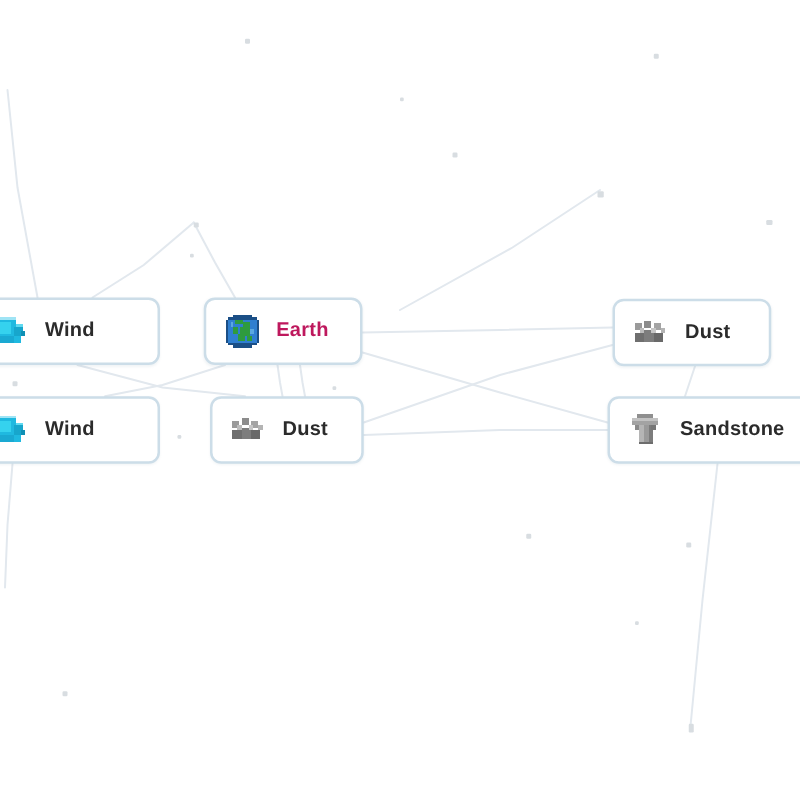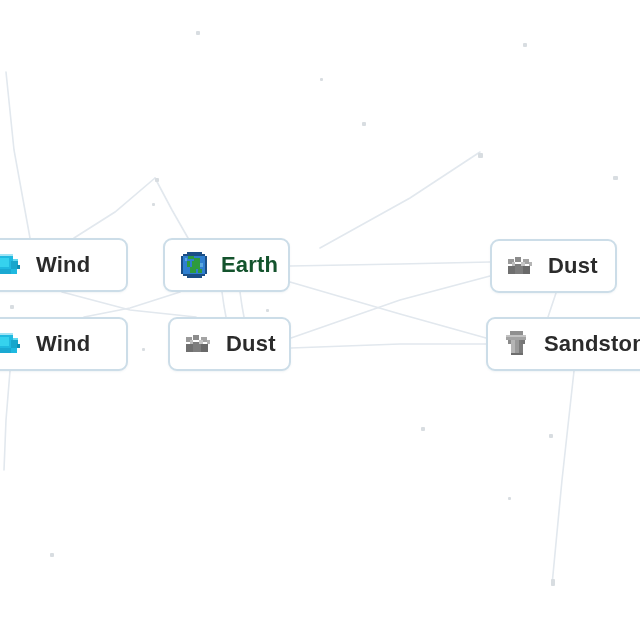--- a/index.html
+++ b/index.html
@@ -30,21 +30,21 @@
     align-items: center;
     background: #ffffff;
     border: 2px solid #ccdde8;
     border-radius: 9px;
     padding: 0 14px;
     gap: 12px;
     box-shadow: 0 1px 2px rgba(120,150,170,0.10);
     white-space: nowrap;
   }
   .node-label {
-    font-size: 22px;
+    font-size: 16px;
     font-weight: 700;
     color: #2b2b2b;
     letter-spacing: 0.2px;
     line-height: 1;
   }
   .icon {
     width: 30px;
     height: 30px;
     flex: 0 0 30px;
     position: relative;
@@ -129,21 +129,21 @@
             <rect x="5" y="3" width="3" height="2" fill="#2e9b3e"></rect>
             <rect x="8" y="4" width="3" height="2" fill="#2e9b3e"></rect>
             <rect x="4" y="6" width="2" height="3" fill="#2e9b3e"></rect>
             <rect x="7" y="6" width="4" height="4" fill="#2e9b3e"></rect>
             <rect x="6" y="9" width="3" height="3" fill="#2e9b3e"></rect>
             <rect x="10" y="10" width="2" height="2" fill="#2e9b3e"></rect>
             <rect x="3" y="4" width="1" height="2" fill="#5aa8e0"></rect>
             <rect x="11" y="7" width="2" height="2" fill="#5aa8e0"></rect>
           </svg>
         </span>
-        <span class="node-label" style="color: #14532d;">Earth</span>
+        <span class="node-label" style="color: #be185d;">Earth</span>
       </div>
       <div class="node" style="left: 490px; top: 239px; width: 127px; height: 54px; border-color: rgb(204, 221, 232);">
         <span class="icon">
           <svg viewBox="0 0 16 16" shape-rendering="crispEdges">
             <rect x="1" y="4" width="3" height="3" fill="#9a9a9a"></rect>
             <rect x="5" y="3" width="3" height="3" fill="#8c8c8c"></rect>
             <rect x="9" y="4" width="3" height="3" fill="#a4a4a4"></rect>
             <rect x="12" y="6" width="2" height="2" fill="#b4b4b4"></rect>
             <rect x="1" y="8" width="4" height="4" fill="#6f6f6f"></rect>
             <rect x="5" y="7" width="4" height="5" fill="#7d7d7d"></rect>

